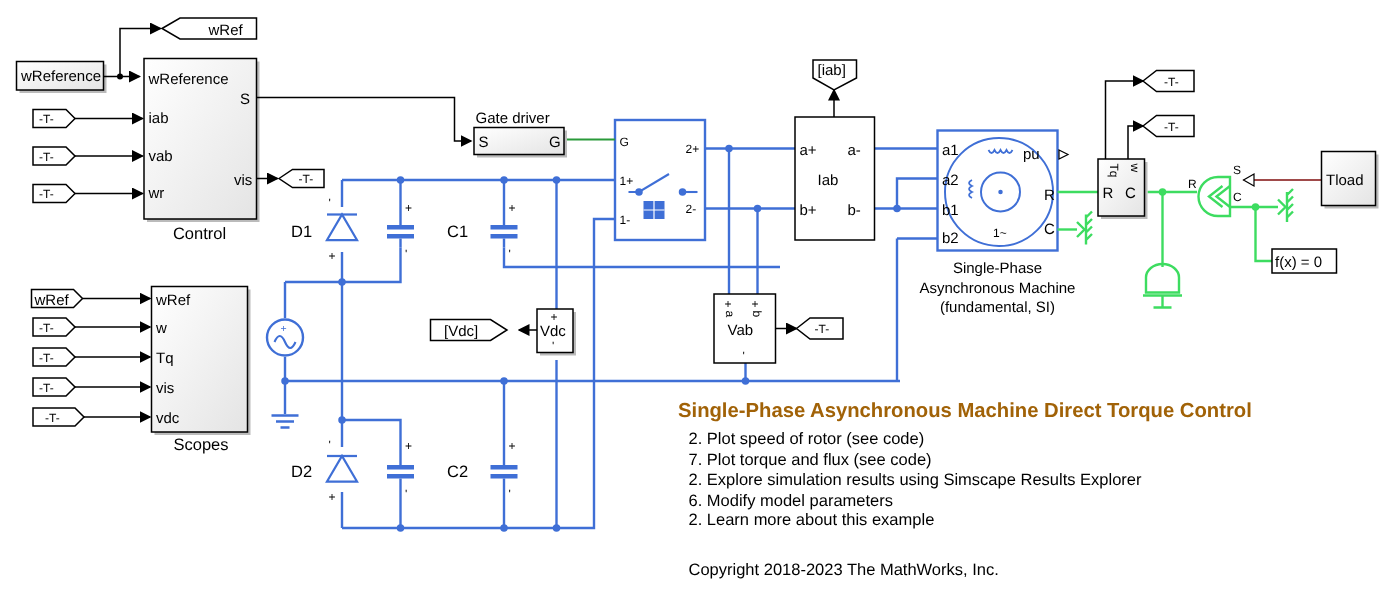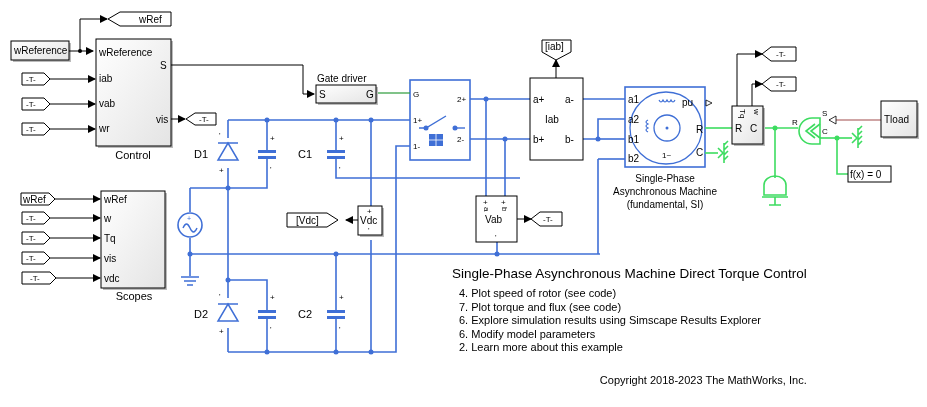--- a/index.html
+++ b/index.html
@@ -11,23 +11,23 @@
   .w{stroke:#000;stroke-width:1;fill:none;}
   .e{stroke:#3f6fd6;stroke-width:1.6;fill:none;}
   .m{stroke:#3ddc60;stroke-width:1.6;fill:none;}
   .t{font-family:"Liberation Sans",sans-serif;font-size:10px;fill:#000;}
   .ts{font-family:"Liberation Sans",sans-serif;font-size:8px;fill:#000;}
   .tl{font-family:"Liberation Sans",sans-serif;font-size:11px;fill:#000;}
   .dot{fill:#3f6fd6;}
   .gdot{fill:#3ddc60;}
   .bdot{fill:#000;}
   #desc{position:absolute;left:452px;top:266px;}
-  #desc .title{font-weight:normal;font-size:13.5px;color:#000000;margin:0 0 6px 0;}
+  #desc .title{font-weight:bold;font-size:13.5px;color:#a16207;margin:0 0 6px 0;}
   #desc ol{margin:0;padding:0 0 0 7px;list-style:none;font-size:11px;line-height:13.6px;}
-  #desc .copy{font-size:11px;margin-top:19px;margin-left:7px;text-align:right;}
+  #desc .copy{font-size:11px;margin-top:19px;margin-left:7px;}
 </style>
 </head>
 <body>
 
 <svg width="927" height="407" viewBox="0 0 927 407">
   <defs>
     <linearGradient id="gblk" x1="0" y1="0" x2="1" y2="1">
       <stop offset="0" stop-color="#ffffff"></stop>
       <stop offset="1" stop-color="#e4e4e4"></stop>
     </linearGradient>
@@ -379,20 +379,20 @@
   <g>
     <path d="M22,272 H50 L56,278 L50,284 H22 Z" fill="#fff" stroke="#000"></path>
     <text class="ts" x="30" y="281">-T-</text>
   </g>
   <path class="w" d="M56,278 H100" marker-end="url(#arr)"></path>
 </svg>
 
 <div id="desc">
   <div class="title">Single-Phase Asynchronous Machine Direct Torque Control</div>
   <ol>
-    <li>4. Plot speed of rotor (see code)</li>
+    <li>2. Plot speed of rotor (see code)</li>
     <li>7. Plot torque and flux (see code)</li>
-    <li>6. Explore simulation results using Simscape Results Explorer</li>
+    <li>2. Explore simulation results using Simscape Results Explorer</li>
     <li>6. Modify model parameters</li>
     <li>2. Learn more about this example</li>
   </ol>
   <div class="copy">Copyright 2018-2023 The MathWorks, Inc.</div>
 </div>
 
 </body></html>

